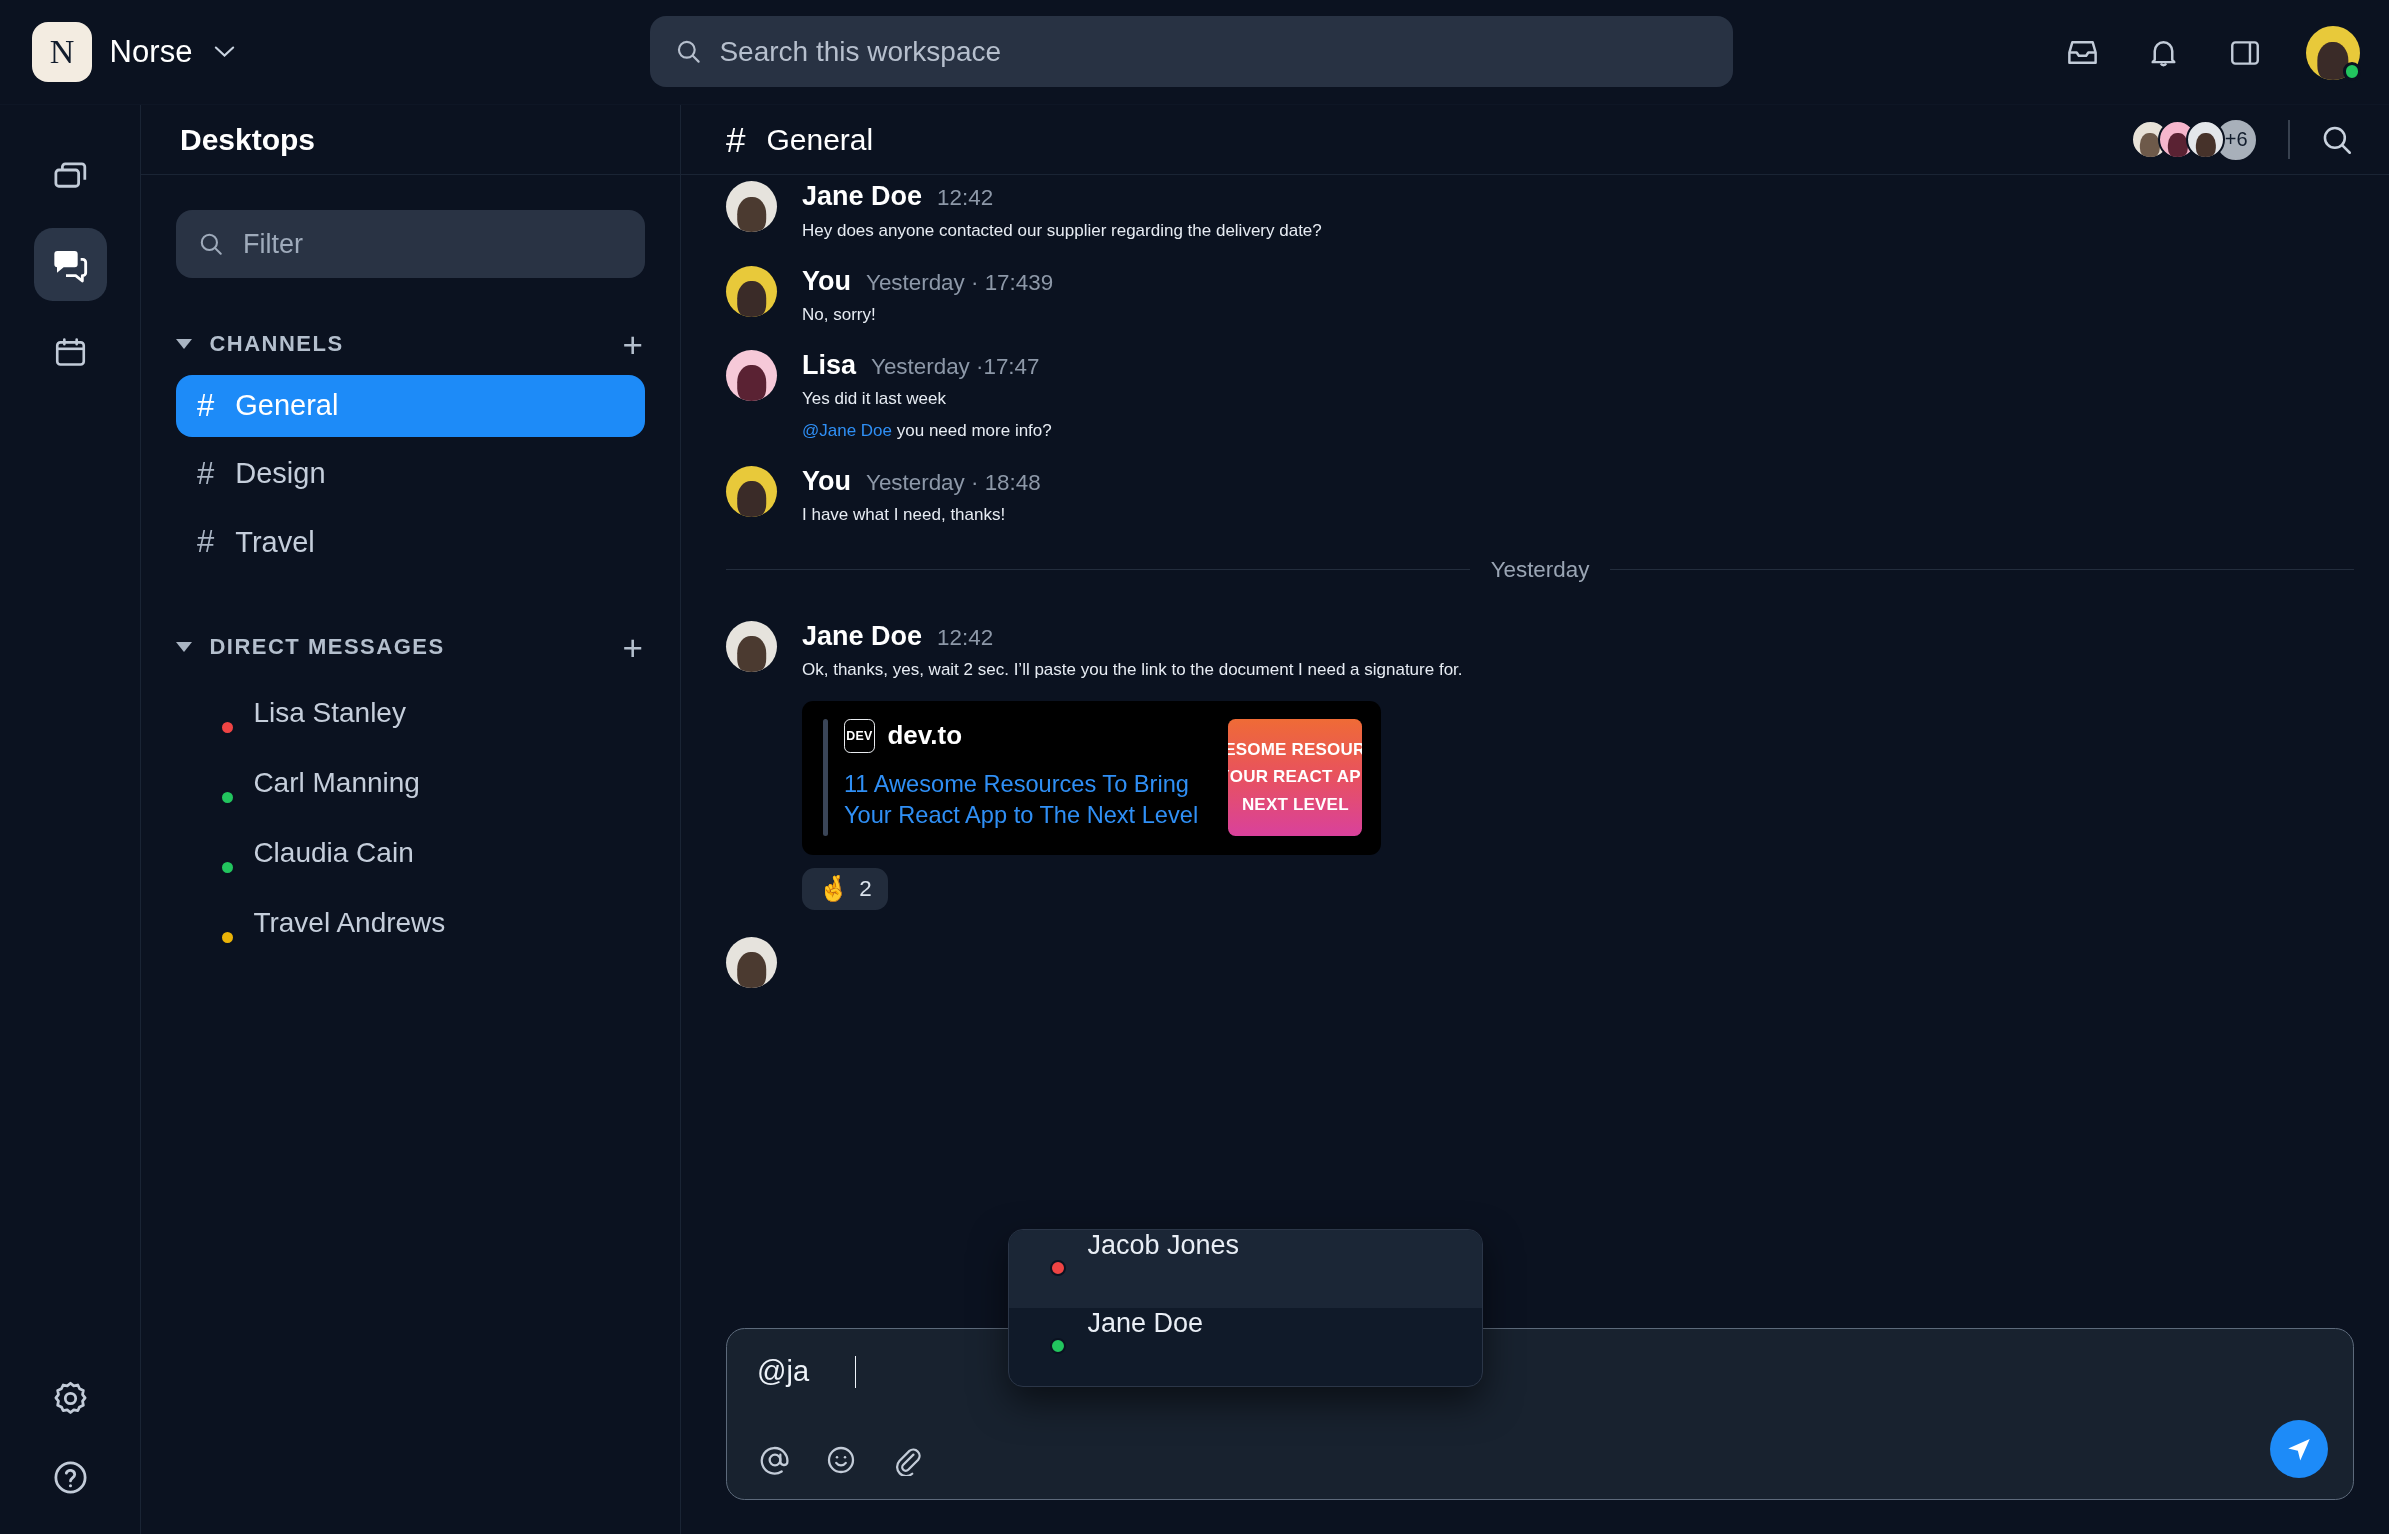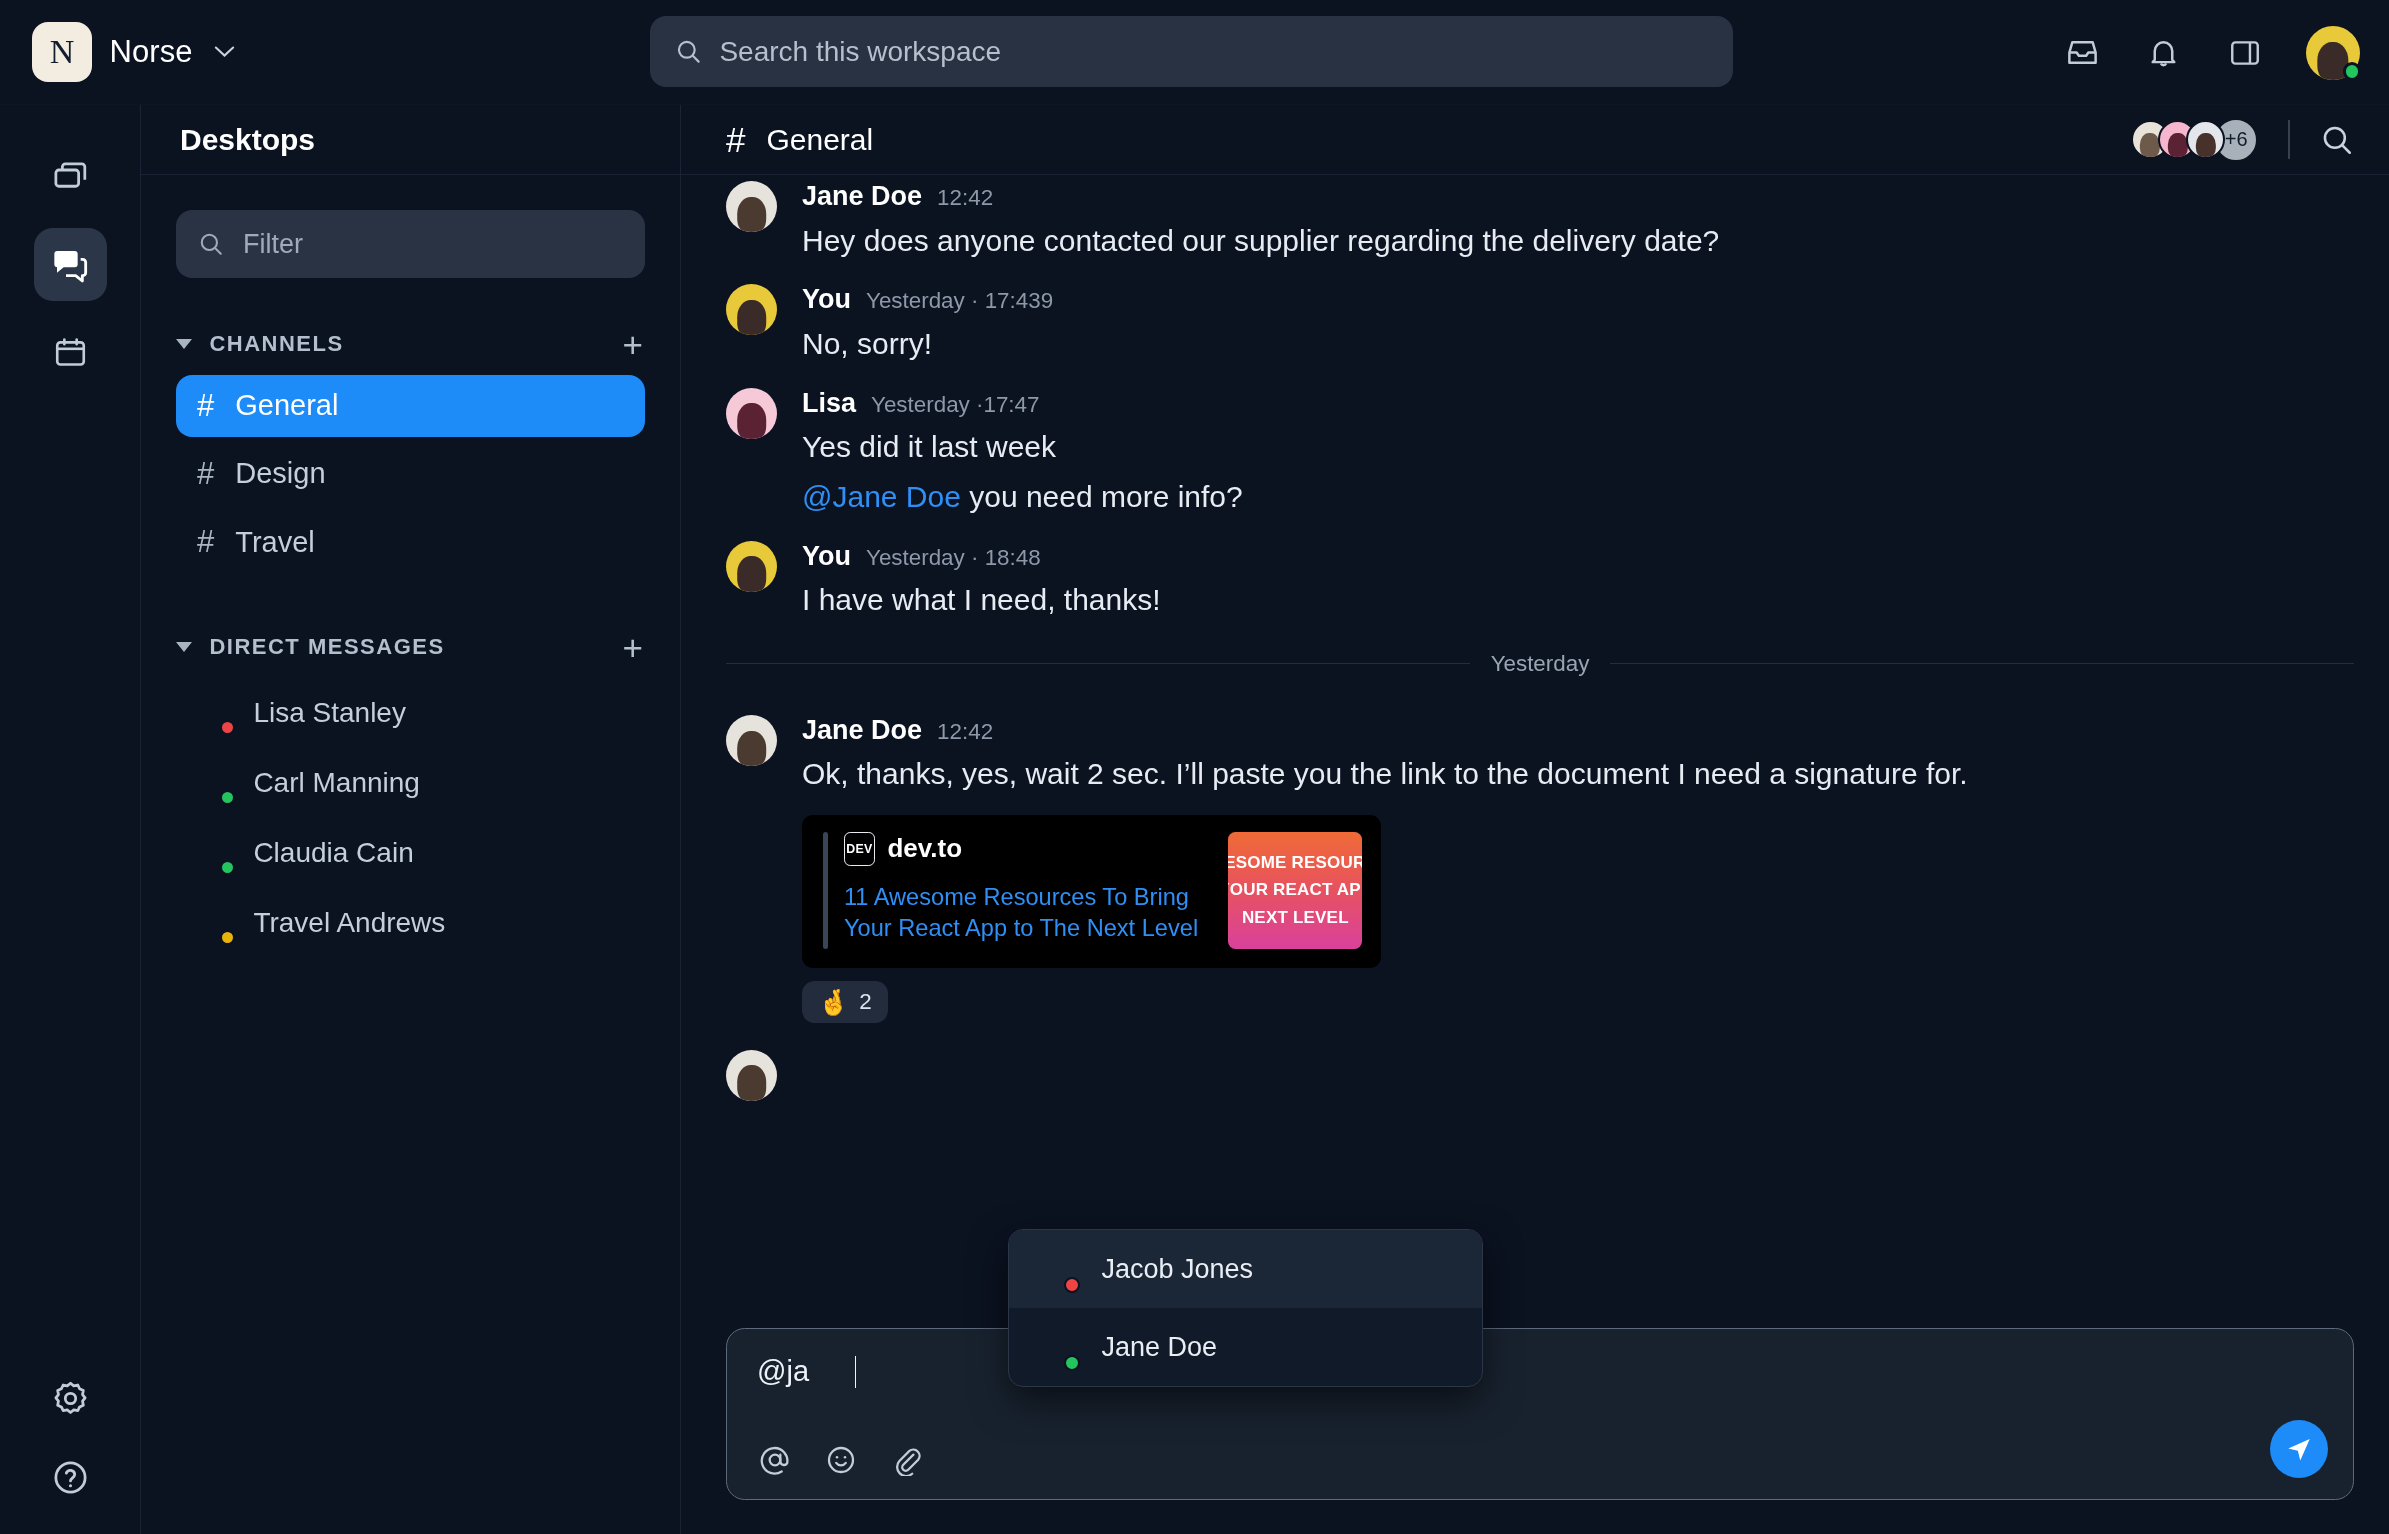--- a/index.html
+++ b/index.html
@@ -142,21 +142,21 @@
   .vsep { width: 1.9px; height: 39px; background: #38414f; margin: 0 30px; }
 
   
   .messages { flex: 1; overflow: hidden; padding: 0 35px 0 45px; position: relative; }
   .msg { display: flex; gap: 25px; padding-top: 22.4px; }
   .msg-av { width: 51px; height: 51px; flex: 0 0 51px; border-radius: 50%; overflow: hidden; position: relative; }
   .msg-body { flex: 1; min-width: 0; }
   .msg-meta { display: flex; align-items: baseline; gap: 15px; margin-bottom: 6.2px; }
   .msg-author { color: #fff; font-size: 27px; font-weight: 700; }
   .msg-time { color: #8d98a8; font-size: 22.4px; }
-  .msg-text { color: #e7ecf3; font-size: 30px; line-height: 1.45; }
+  .msg-text { color: #e7ecf3; font-size: 17px; line-height: 1.45; }
   .mention { color: #2f8ff5; }
   .msg-first { margin-top: -16px; }
 
   .divider { display: flex; align-items: center; gap: 21px; margin: 29px 0 16px 0; }
   .divider .ln { flex: 1; height: 1.2px; background: #232d3d; }
   .divider .lb { color: #9aa5b4; font-size: 22.4px; }
 
   
   .linkcard {
     margin-top: 18.7px; width: 579px; background: #000000;
@@ -188,21 +188,21 @@
   .reaction .emj { font-size: 25px; }
   .reaction .cnt { color: #dbe3ec; font-size: 22.4px; }
 
   
   .mdrop {
     position: absolute; left: 327px; top: 1124px; width: 475px;
     background: #101a29; border: 1.2px solid #2b3648; border-radius: 15px;
     box-shadow: 0 15px 37px rgba(0,0,0,.55);
     overflow: hidden; z-index: 40;
   }
-  .mdrop-item { height: 78px; display: flex; align-items: center; gap: 22.4px; padding-left: 25px; cursor: pointer; }
+  .mdrop-item { height: 78px; display: flex; align-items: flex-start; gap: 22.4px; padding-left: 11px; cursor: pointer; }
   .mdrop-item.hl { background: #1b2636; }
   .mdrop-av { position: relative; width: 45px; height: 45px; flex: 0 0 45px; }
   .mdrop-av .avatar { width: 45px; height: 45px; }
   .mdrop-av .dot { width: 16px; height: 16px; border-width: 2.5px; }
   .mdrop-name { color: #e9eef5; font-size: 27px; }
 
   
   .composer-wrap { padding: 0 35px 34px 45px; position: relative; z-index: 20; }
   .composer {
     background: #18222f; border: 1.9px solid #5d6a7b; border-radius: 18.7px;

